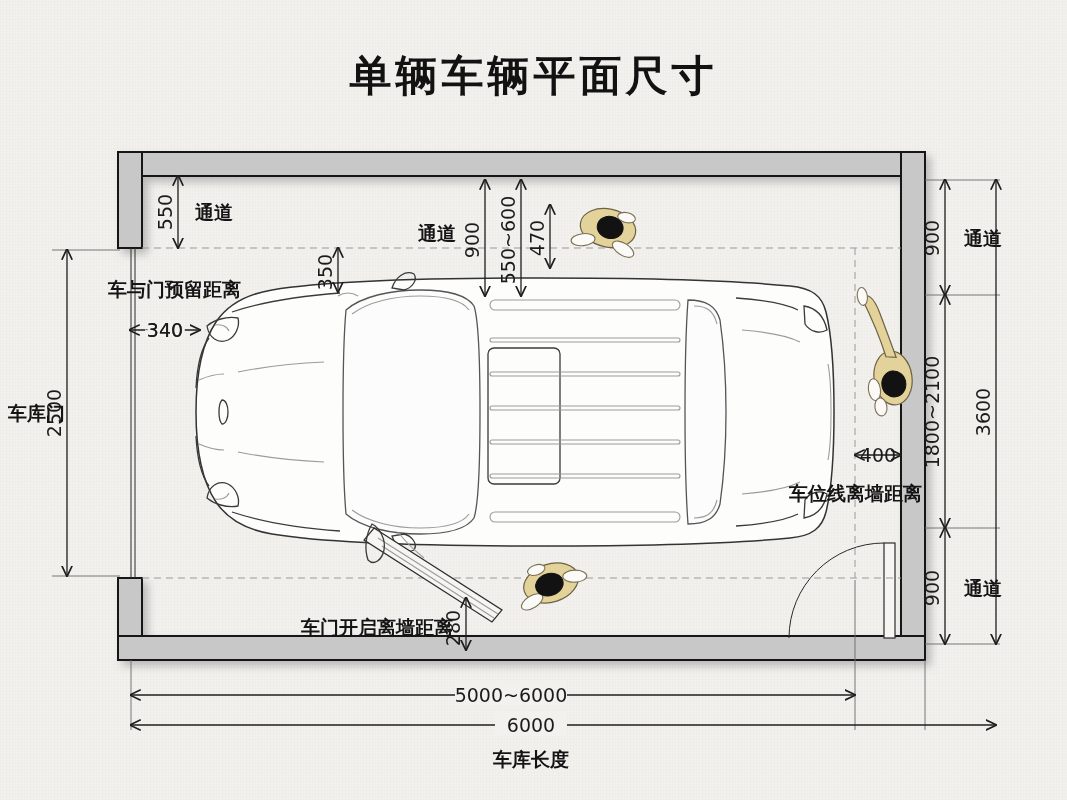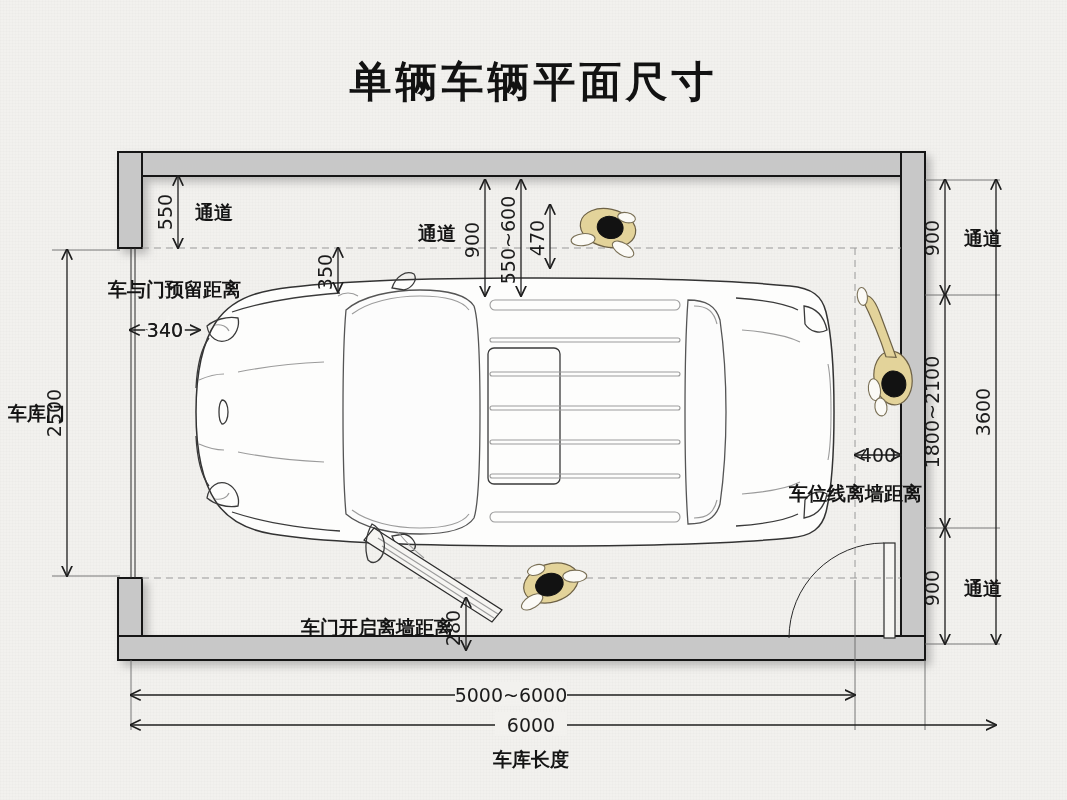--- a/index.html
+++ b/index.html
@@ -12,21 +12,21 @@
   #stage {
     position: relative;
     width: 1067px; height: 800px;
     background:
       repeating-linear-gradient(0deg, rgba(0,0,0,0.012) 0px, rgba(0,0,0,0.012) 1px, rgba(255,255,255,0.0) 1px, rgba(255,255,255,0.0) 3px),
       repeating-linear-gradient(90deg, rgba(0,0,0,0.012) 0px, rgba(0,0,0,0.012) 1px, rgba(255,255,255,0.0) 1px, rgba(255,255,255,0.0) 3px),
       #f2f1ee;
   }
   #title {
     position: absolute;
-    top: 54px; left: 0; width: 1067px;
+    top: 48px; left: 0; width: 1067px;
     text-align: center;
     font-size: 42px;
     font-weight: 700;
     letter-spacing: 4px;
     color: #121212;
     font-family: "DejaVu Sans", "Liberation Sans", sans-serif;
   }
   svg#plan { position: absolute; top: 0; left: 0; }
   .dimtxt {
     font-family: "DejaVu Sans", "Liberation Sans", sans-serif;

